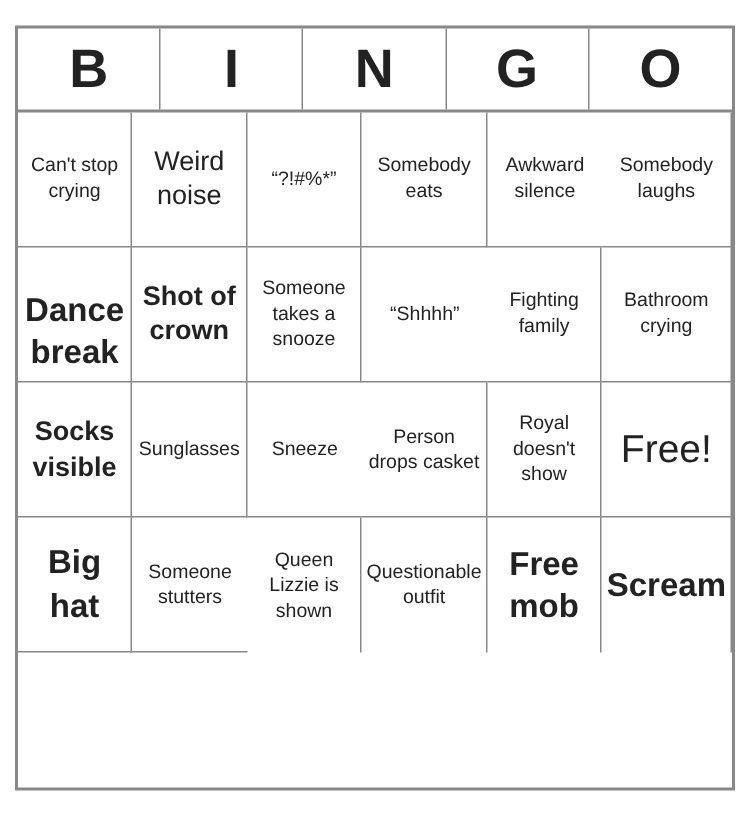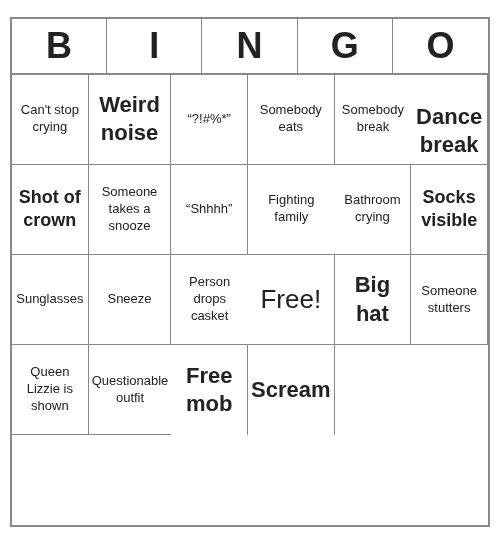--- a/index.html
+++ b/index.html
@@ -64,30 +64,33 @@
     <div class="bingo-header-cell">I</div>
     <div class="bingo-header-cell">N</div>
     <div class="bingo-header-cell">G</div>
     <div class="bingo-header-cell">O</div>
   </div>
   <div class="bingo-grid" id="bingo-grid">
   <div class="bingo-cell">
         <span class="cell-text">Can't stop crying</span>
       </div>
       <div class="bingo-cell">
-        <span class="cell-text" style="font-size: 22px; font-weight: bold;">Weird noise</span>
+        <span class="cell-text" style="font-size: 18px; font-weight: normal;">Weird noise</span>
       </div>
       <div class="bingo-cell">
         <span class="cell-text">“?!#%*”</span>
       </div>
       <div class="bingo-cell">
         <span class="cell-text">Somebody eats</span>
       </div>
       <div class="bingo-cell">
-        <span class="cell-text">Somebody break</span>
+        <span class="cell-text">Awkward silence</span>
+      </div>
+      <div class="bingo-cell">
+        <span class="cell-text">Somebody laughs</span>
       </div>
       <div class="bingo-cell">
         <span class="cell-text" style="font-size: 22px; font-weight: bold; margin-top: 24px;">Dance break</span>
       </div>
       <div class="bingo-cell">
         <span class="cell-text" style="font-size: 18px; font-weight: bold;">Shot of crown</span>
       </div>
       <div class="bingo-cell">
         <span class="cell-text">Someone takes a snooze</span>
       </div>
@@ -106,20 +109,23 @@
       <div class="bingo-cell">
         <span class="cell-text">Sunglasses</span>
       </div>
       <div class="bingo-cell">
         <span class="cell-text">Sneeze</span>
       </div>
       <div class="bingo-cell">
         <span class="cell-text">Person drops casket</span>
       </div>
       <div class="bingo-cell">
+        <span class="cell-text">Royal doesn't show</span>
+      </div>
+      <div class="bingo-cell">
         <span class="cell-text" style="font-size: 26px; font-weight: normal;">Free!</span>
       </div>
       <div class="bingo-cell">
         <span class="cell-text" style="font-size: 22px; font-weight: bold;">Big hat</span>
       </div>
       <div class="bingo-cell">
         <span class="cell-text">Someone stutters</span>
       </div>
       <div class="bingo-cell">
         <span class="cell-text">Queen Lizzie is shown</span>

